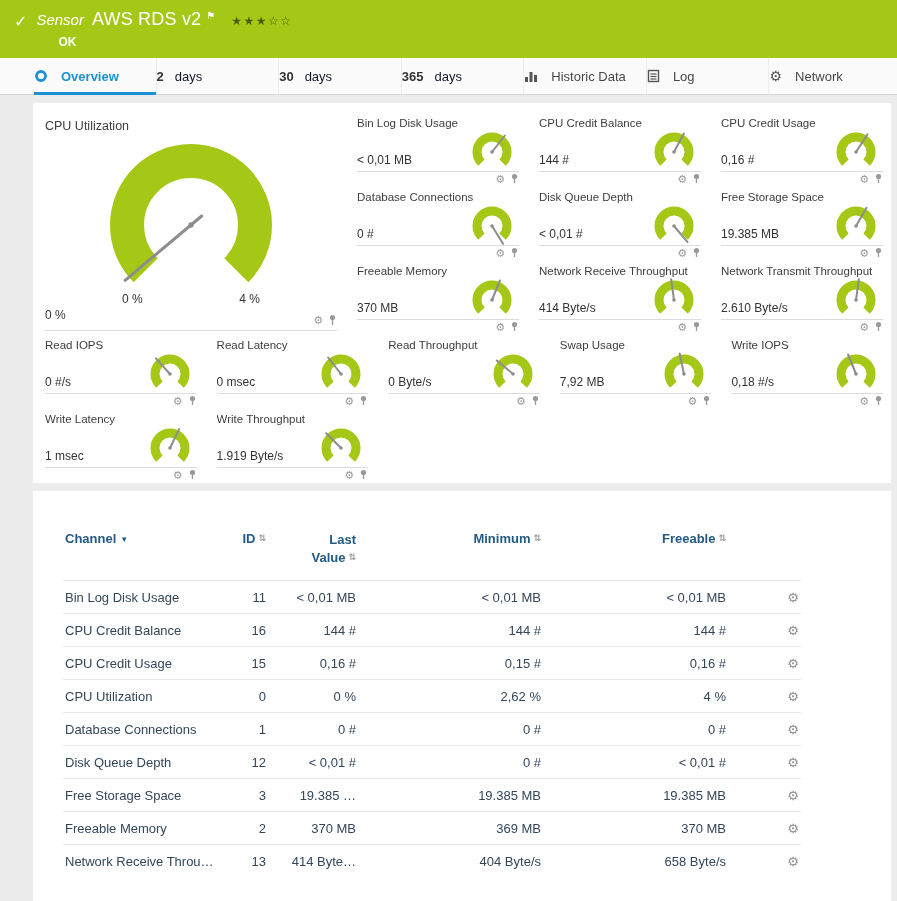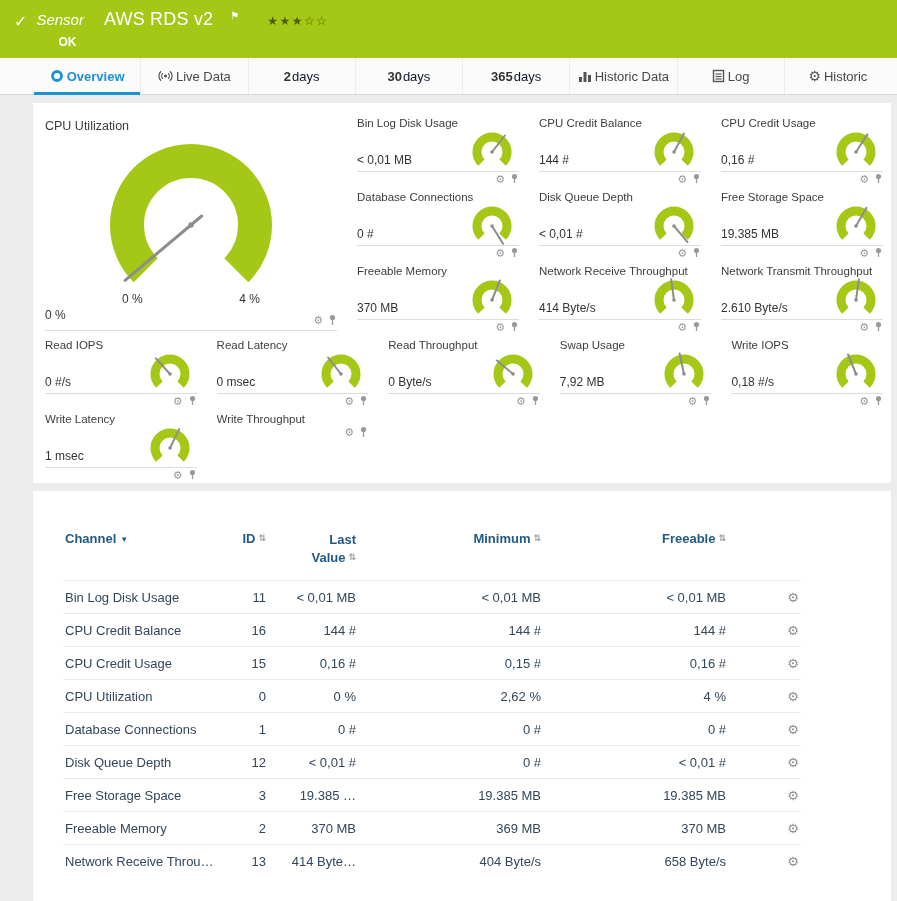--- a/index.html
+++ b/index.html
@@ -2,30 +2,30 @@
 <html><head>
 <meta charset="utf-8">
 <style>
   *{margin:0;padding:0;box-sizing:border-box}
   html,body{width:897px;height:901px}
   body{font-family:"Liberation Sans","DejaVu Sans",sans-serif;background:#ececec;overflow:hidden;position:relative}
 
   
   .topbar{height:58px;background:#a5c716;display:flex;align-items:flex-start;padding:9px 16px 0 14px;color:#fff}
   .chk{font-size:16px;font-weight:bold;margin:3px 9px 0 0}
-  .hrow{display:flex;align-items:baseline;gap:20px}
+  .hrow{display:flex;align-items:baseline;gap:8px}
   .hkind{font-style:italic;font-size:15px}
   .htitle{font-size:18px;font-weight:normal;letter-spacing:.2px}
   .hflag{font-size:10px;position:relative;top:-6px;margin-left:-3px}
   .hstars{font-size:12px;color:rgba(20,24,0,.62);letter-spacing:1.5px;margin-left:8px;cursor:pointer}
   .hstatus{font-size:12px;font-weight:bold;margin:5px 0 0 22px}
 
   
   .tabs{height:37px;background:#fbfbfb;border-bottom:1px solid #d6d6d6;display:flex;padding:0 6px 0 34px}
-  .tab{flex:1;display:flex;align-items:center;justify-content:center;gap:3px;font-size:13px;color:#474747;cursor:pointer;position:relative;border-left:1px solid #ededed;white-space:nowrap}
+  .tab{flex:1;display:flex;align-items:center;justify-content:flex-start;gap:13px;font-size:13px;color:#474747;cursor:pointer;position:relative;border-left:1px solid #ededed;white-space:nowrap}
   .tab:first-child{border-left:none}
   .tab.active{color:#1b92d1;font-weight:bold}
   .tab.active::after{content:"";position:absolute;left:0;right:0;bottom:-1px;height:3px;background:#1b92d1}
   .tnum{font-weight:bold;color:#333}
   .tword{color:#0f172a;margin-left:-2px}
   .ticon{flex:none}
   .ticon.geartxt{font-size:14px;color:#555;line-height:1}
 
   
   .content{padding:8px 6px 0 33px}
@@ -84,30 +84,20 @@
 </header>
 
 <nav class="tabs">
   <div class="tab active">
     <svg class="ticon" width="14" height="14" viewBox="0 0 14 14">
         <circle cx="7" cy="7" r="4.5" fill="none" stroke="#1b92d1" stroke-width="2.8"></circle>
       </svg>
     <span>Overview</span>
   </div>
   <div class="tab">
-    <svg class="ticon" width="15" height="14" viewBox="0 0 15 14">
-        <circle cx="7.5" cy="7" r="1.6" fill="#555"></circle>
-        <path d="M4.8 4.2 A4 4 0 0 0 4.8 9.8" fill="none" stroke="#555" stroke-width="1.2"></path>
-        <path d="M10.2 4.2 A4 4 0 0 1 10.2 9.8" fill="none" stroke="#555" stroke-width="1.2"></path>
-        <path d="M3 2.2 A6.5 6.5 0 0 0 3 11.8" fill="none" stroke="#555" stroke-width="1.2"></path>
-        <path d="M12 2.2 A6.5 6.5 0 0 1 12 11.8" fill="none" stroke="#555" stroke-width="1.2"></path>
-      </svg>
-    <span>Live Data</span>
-  </div>
-  <div class="tab">
     <span class="tnum">2</span>
     <span class="tword">days</span>
   </div>
   <div class="tab">
     <span class="tnum">30</span>
     <span class="tword">days</span>
   </div>
   <div class="tab">
     <span class="tnum">365</span>
     <span class="tword">days</span>
@@ -124,21 +114,21 @@
     <svg class="ticon" width="13" height="14" viewBox="0 0 13 14">
         <rect x="1.5" y="1.5" width="10" height="11" fill="none" stroke="#555" stroke-width="1.4"></rect>
         <line x1="3.5" y1="5" x2="9.5" y2="5" stroke="#555" stroke-width="1.2"></line>
         <line x1="3.5" y1="7.5" x2="9.5" y2="7.5" stroke="#555" stroke-width="1.2"></line>
         <line x1="3.5" y1="10" x2="9.5" y2="10" stroke="#555" stroke-width="1.2"></line>
       </svg>
     <span>Log</span>
   </div>
   <div class="tab">
     <span class="ticon geartxt">⚙</span>
-    <span>Historic</span>
+    <span>Network</span>
   </div>
 </nav>
 
 <main class="content">
 
   <section class="panel gpanel">
     <div class="gtop">
       <div class="gcell big">
         <div class="glabel">CPU Utilization</div>
         <div class="big-dial" id="bigdial"><svg width="230" height="170" viewBox="0 0 230 170">
@@ -459,20 +449,30 @@
           <div class="gicons">
             <span class="gear">⚙</span>
             <svg width="9" height="12" viewBox="0 0 9 12" style="cursor:pointer">
               <circle cx="4.5" cy="3.5" r="2.6" fill="#9a9a9a"></circle>
               <line x1="4.5" y1="6" x2="4.5" y2="11" stroke="#9a9a9a" stroke-width="1.3"></line>
             </svg>
           </div>
         </div>
         <div class="gcell">
           <div class="glabel">Write Throughput</div>
+          <div class="gbody">
+            <span class="gvalue">1.919 Byte/s</span>
+            <span class="gdial">
+              <svg width="54" height="46" viewBox="0 0 54 46">
+                <path d="M 16.4 35.6 A 15 15 0 1 1 37.6 35.6" fill="none" stroke="#a5c716" stroke-width="9"></path>
+                <line x1="27.0" y1="25.0" x2="12.2" y2="10.2" stroke="#8d8d8d" stroke-width="2" stroke-linecap="round"></line>
+                <circle cx="27" cy="25" r="1.8" fill="#8d8d8d"></circle>
+              </svg>
+            </span>
+          </div>
           <div class="gicons">
             <span class="gear">⚙</span>
             <svg width="9" height="12" viewBox="0 0 9 12" style="cursor:pointer">
               <circle cx="4.5" cy="3.5" r="2.6" fill="#9a9a9a"></circle>
               <line x1="4.5" y1="6" x2="4.5" y2="11" stroke="#9a9a9a" stroke-width="1.3"></line>
             </svg>
           </div>
         </div>
       </div>
   </section>

